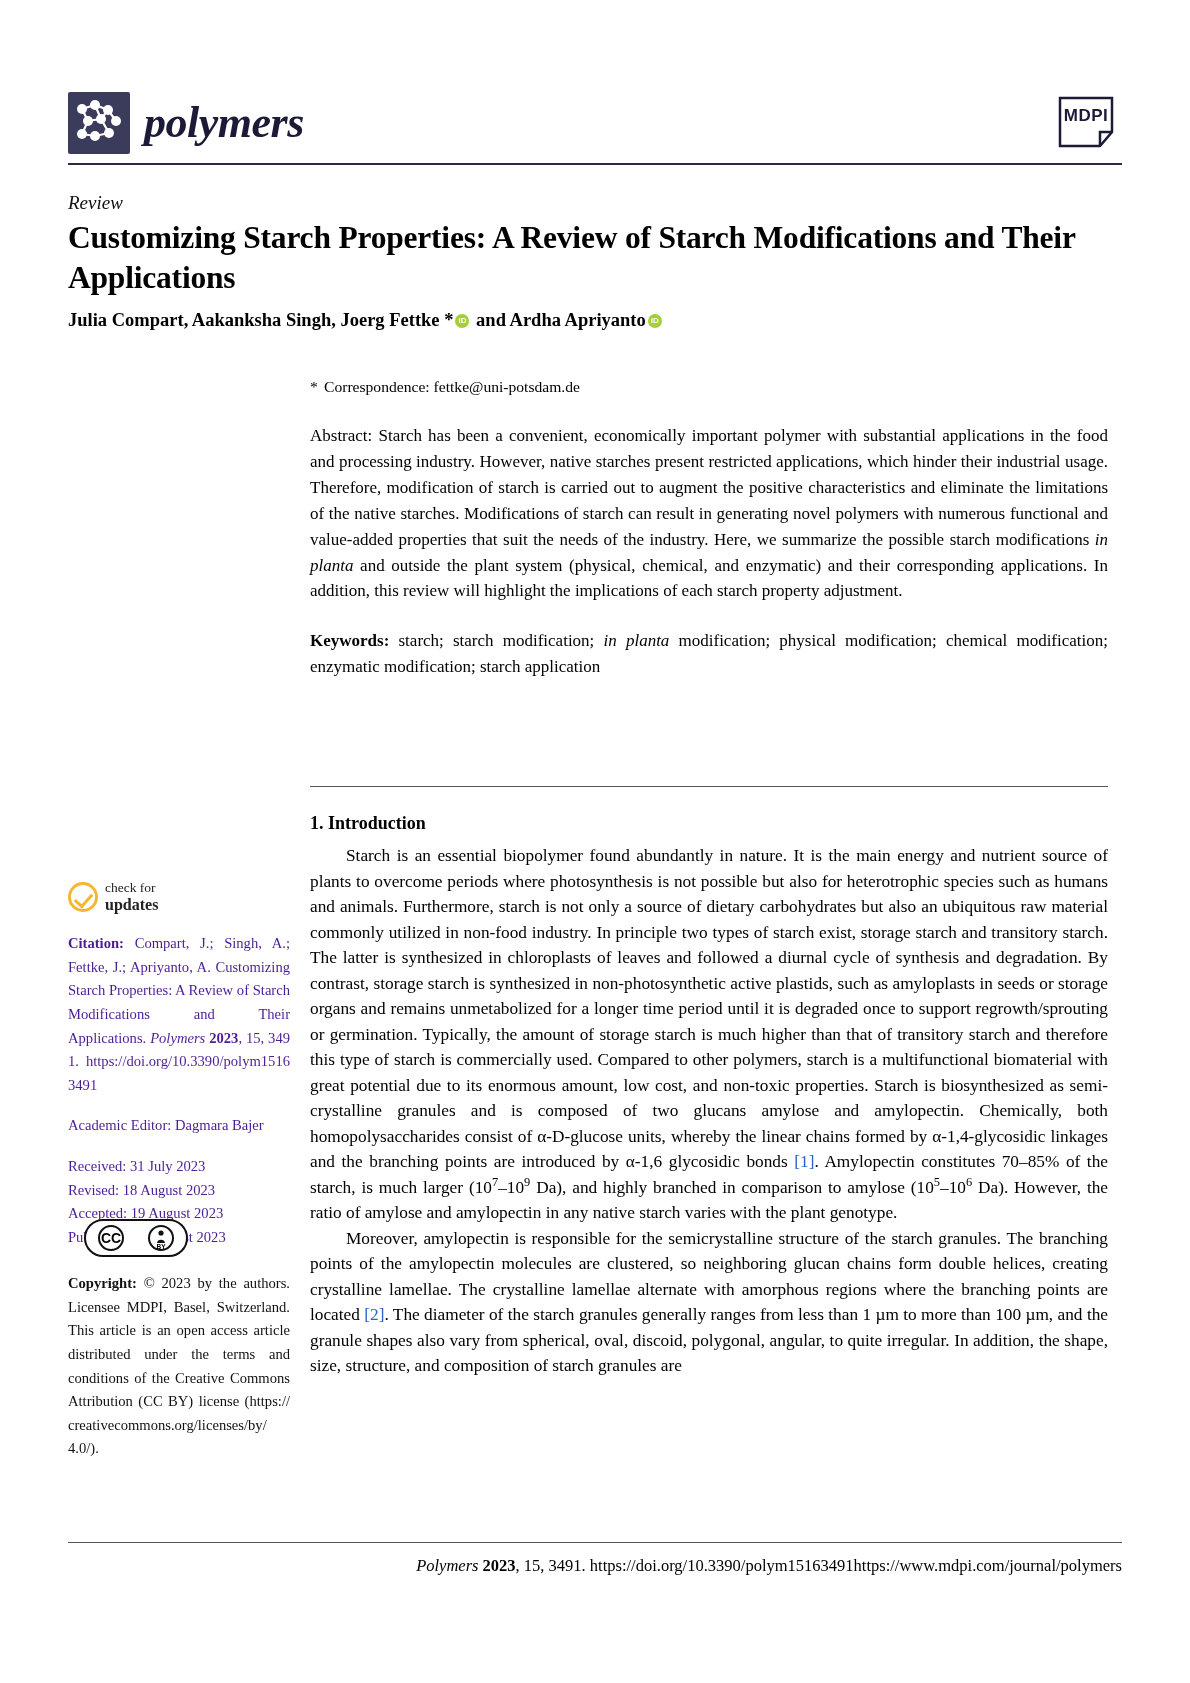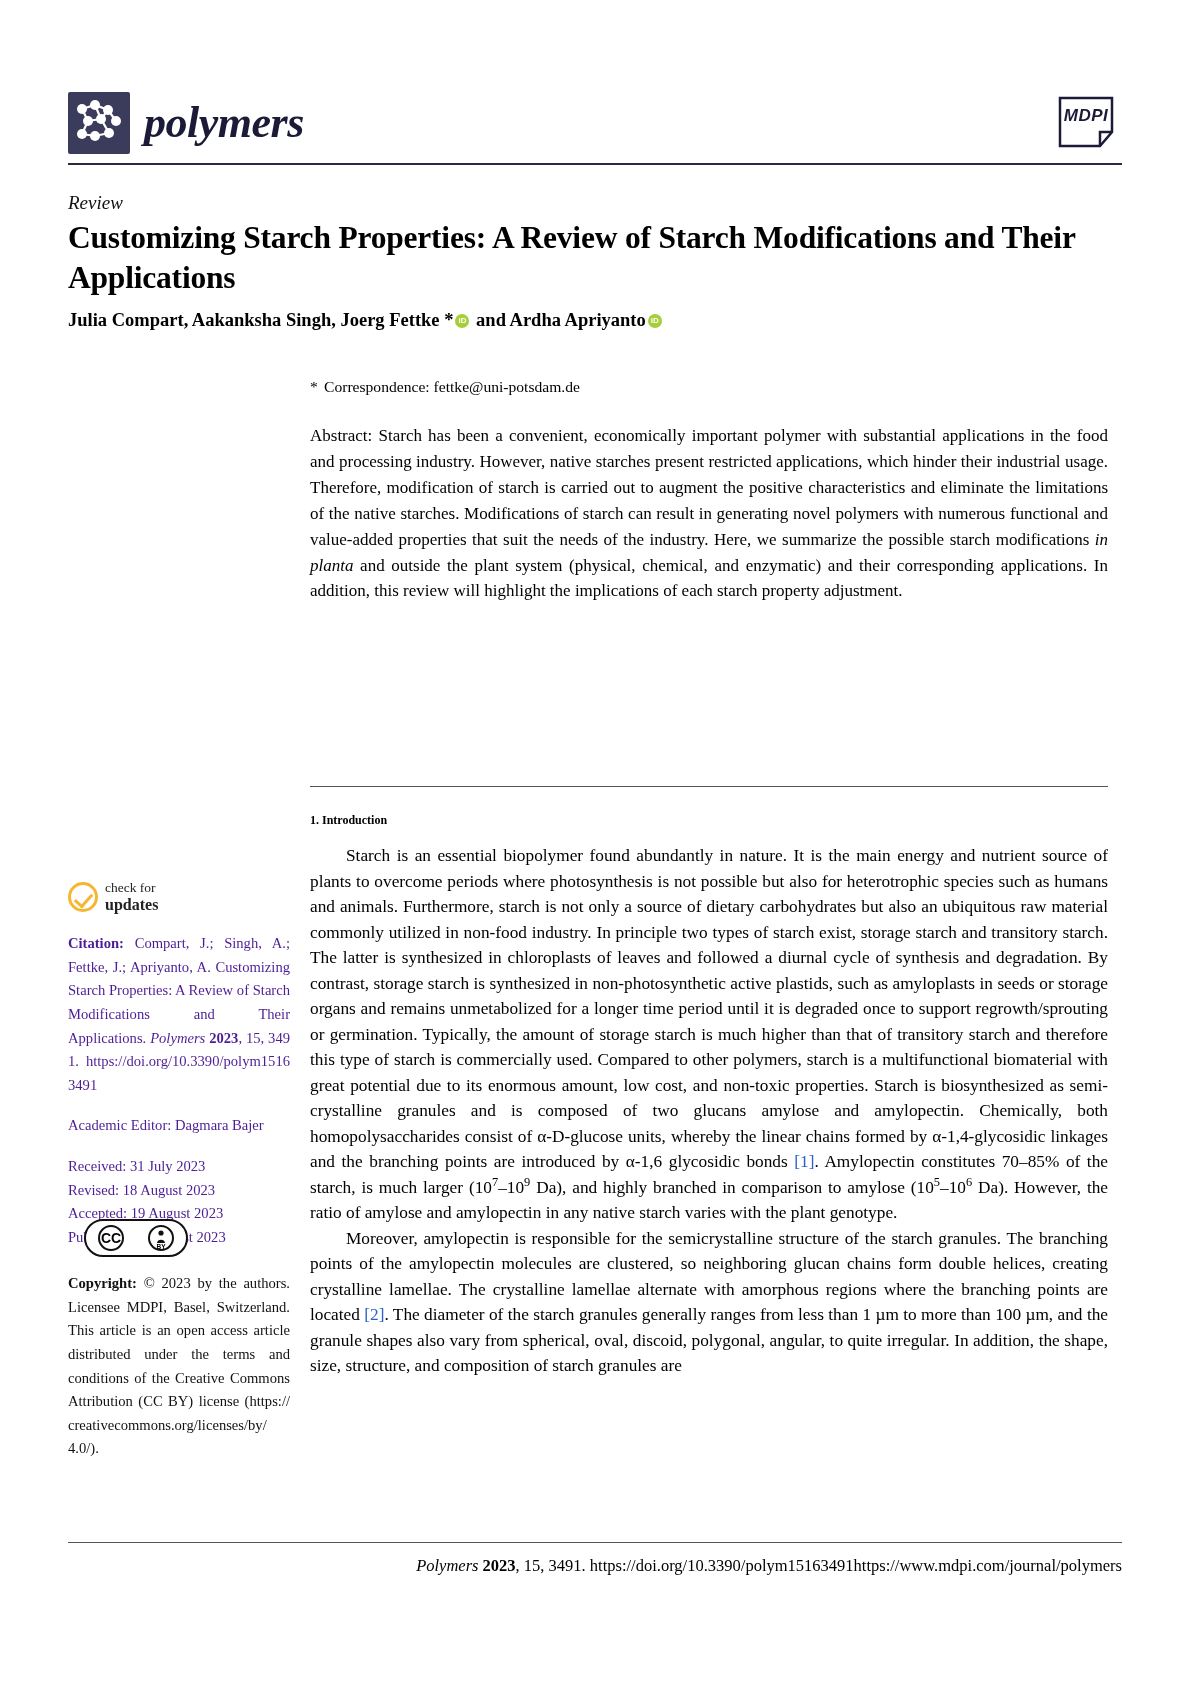--- a/index.html
+++ b/index.html
@@ -65,21 +65,20 @@
   .mdpi-logo .mdpi-text {
     position: absolute;
     left: 0; top: 14px;
     width: 72px;
     text-align: center;
     font-family: "Liberation Sans", sans-serif;
     font-weight: bold;
     font-size: 17px;
     letter-spacing: 0.5px;
     color: #1b1b38;
-    font-style: italic;
   }
   .hr-top {
     position: absolute;
     left: 68px;
     top: 163px;
     width: 1054px;
     height: 2px;
     background: #2a2a45;
   }
 
@@ -174,21 +173,21 @@
     top: 786px;
     width: 798px;
     height: 1px;
     background: #555;
   }
 
   .section-head {
     position: absolute;
     left: 310px;
     top: 813px;
-    font-size: 12px;
+    font-size: 18px;
     font-weight: bold;
   }
   .body-text {
     position: absolute;
     left: 310px;
     top: 843px;
     width: 798px;
     font-size: 17.3px;
     line-height: 1.475;
     text-align: justify;
@@ -362,20 +361,23 @@
 
   <div class="rightcol">
     <div class="corr">
       <span class="star">*</span><span>Correspondence: fettke@uni-potsdam.de</span>
     </div>
 
     <div class="abstract">
       <b>Abstract:</b><span> Starch has been a convenient, economically important polymer with substantial applications in the food and processing industry. However, native starches present restricted applications, which hinder their industrial usage. Therefore, modification of starch is carried out to augment the positive characteristics and eliminate the limitations of the native starches. Modifications of starch can result in generating novel polymers with numerous functional and value-added properties that suit the needs of the industry. Here, we summarize the possible starch modifications </span><i>in planta</i><span> and outside the plant system (physical, chemical, and enzymatic) and their corresponding applications. In addition, this review will highlight the implications of each starch property adjustment.</span>
     </div>
 
+    <div class="keywords">
+      <b>Keywords:</b><span>  starch; starch modification; </span><i>in planta</i><span> modification; physical modification; chemical modification; enzymatic modification; starch application</span>
+    </div>
   </div>
 
   <div class="hr-mid"></div>
 
   <div class="section-head">1. Introduction</div>
 
   <div class="body-text">
     <p><span>Starch is an essential biopolymer found abundantly in nature. It is the main energy and nutrient source of plants to overcome periods where photosynthesis is not possible but also for heterotrophic species such as humans and animals. Furthermore, starch is not only a source of dietary carbohydrates but also an ubiquitous raw material commonly utilized in non-food industry. In principle two types of starch exist, storage starch and transitory starch. The latter is synthesized in chloroplasts of leaves and followed a diurnal cycle of synthesis and degradation. By contrast, storage starch is synthesized in non-photosynthetic active plastids, such as amyloplasts in seeds or storage organs and remains unmetabolized for a longer time period until it is degraded once to support regrowth/sprouting or germination. Typically, the amount of storage starch is much higher than that of transitory starch and therefore this type of starch is commercially used. Compared to other polymers, starch is a multifunctional biomaterial with great potential due to its enormous amount, low cost, and non-toxic properties. Starch is biosynthesized as semi-crystalline granules and is composed of two glucans amylose and amylopectin. Chemically, both homopolysaccharides consist of α-D-glucose units, whereby the linear chains formed by α-1,4-glycosidic linkages and the branching points are introduced by α-1,6 glycosidic bonds </span><span class="cite">[1]</span><span>. Amylopectin constitutes 70–85% of the starch, is much larger (10</span><sup>7</sup><span>–10</span><sup>9</sup><span> Da), and highly branched in comparison to amylose (10</span><sup>5</sup><span>–10</span><sup>6</sup><span> Da). However, the ratio of amylose and amylopectin in any native starch varies with the plant genotype.</span></p>
     <p><span>Moreover, amylopectin is responsible for the semicrystalline structure of the starch granules. The branching points of the amylopectin molecules are clustered, so neighboring glucan chains form double helices, creating crystalline lamellae. The crystalline lamellae alternate with amorphous regions where the branching points are located </span><span class="cite">[2]</span><span>. The diameter of the starch granules generally ranges from less than 1 µm to more than 100 µm, and the granule shapes also vary from spherical, oval, discoid, polygonal, angular, to quite irregular. In addition, the shape, size, structure, and composition of starch granules are</span></p>
   </div>

